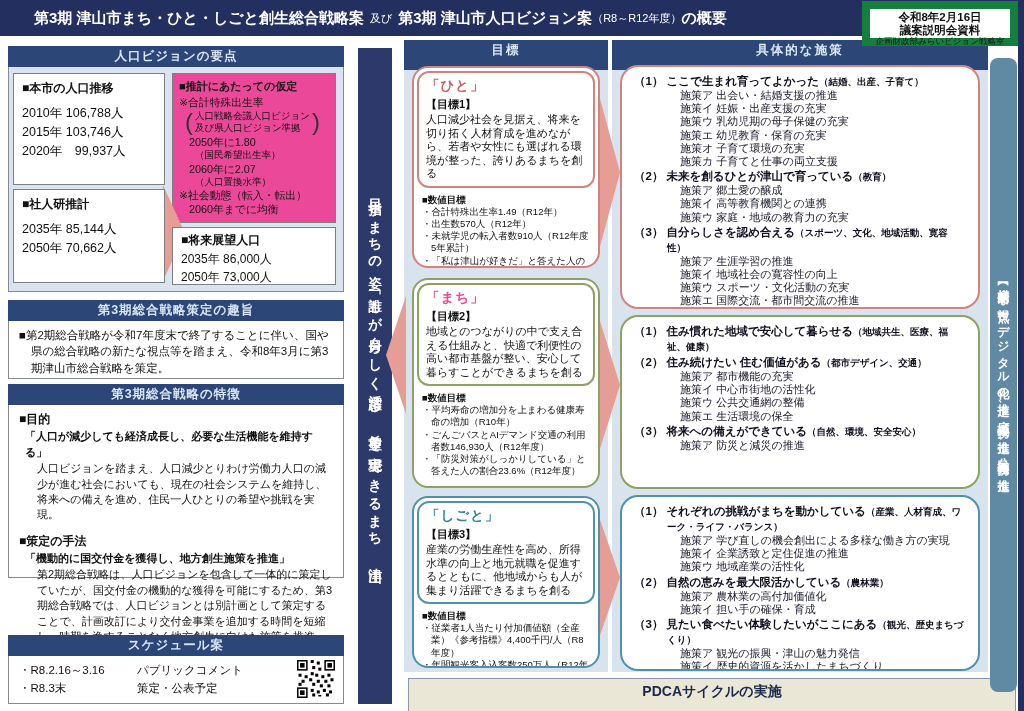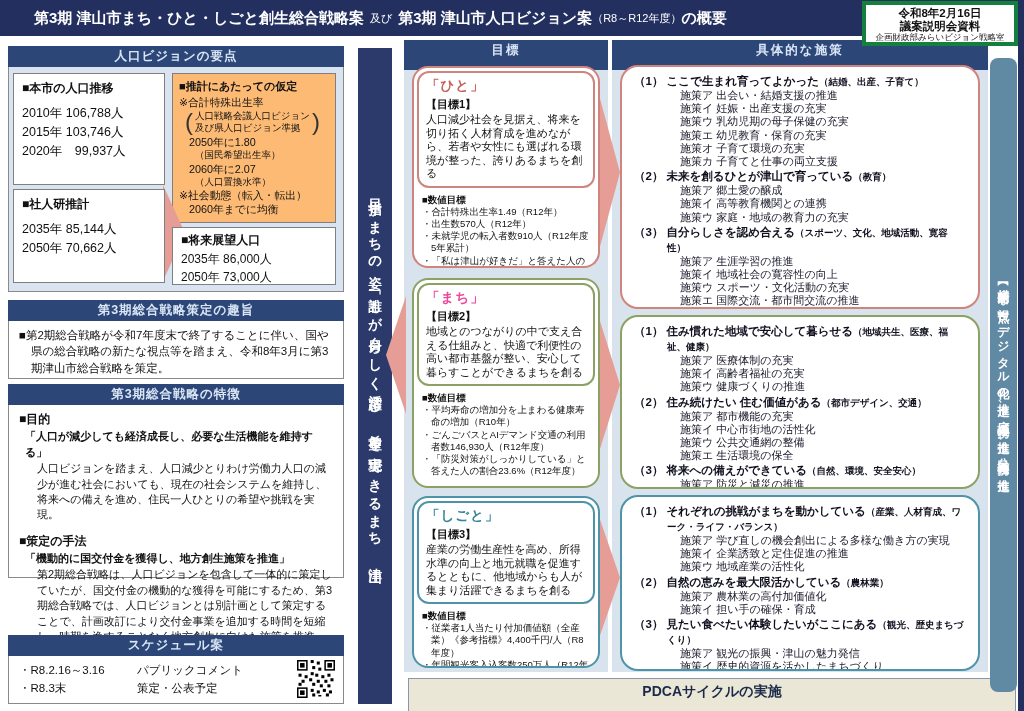--- a/index.html
+++ b/index.html
@@ -5,37 +5,37 @@
   html,body{margin:0;padding:0;background:#fff;}
   body{font-family:"Liberation Sans","DejaVu Sans",sans-serif;color:#1a1a1a;}
   #page{position:relative;width:1024px;height:711px;background:#ffffff;overflow:hidden;}
 
   
   .top-bar{position:absolute;left:0;top:0;width:1024px;height:36px;background:#232f5f;color:#fff;
     display:flex;align-items:center;padding-left:34px;box-sizing:border-box;white-space:nowrap;}
   .t-big{font-size:15px;font-weight:bold;}
   .t-small{font-size:11px;margin:0 6px;}
   .t-note{font-size:11px;}
-  .stamp{position:absolute;right:6px;top:1px;width:156px;height:45px;background:#fff;border:4px solid #15803d;
+  .stamp{position:absolute;right:6px;top:1px;width:156px;height:45px;background:#fff;border:8px solid #15803d;
     box-sizing:border-box;z-index:6;text-align:center;color:#111;line-height:1.15;padding-top:2px;}
   .stamp div:nth-child(1){font-size:11.5px;font-weight:bold;}
   .stamp div:nth-child(2){font-size:11.5px;font-weight:bold;}
   .stamp div:nth-child(3){font-size:8.5px;}
   .edge-right{position:absolute;left:1018px;top:0;width:6px;height:711px;background:#232f5f;}
 
   
   .panel{position:absolute;left:8px;width:336px;box-sizing:border-box;}
   .panel-header{height:21px;line-height:21px;background:#2d4678;color:#d9e6f5;font-weight:bold;
     font-size:12.5px;text-align:center;letter-spacing:1px;}
   .panel-body{position:relative;border:1px solid #8a8a8a;border-top:none;background:#fff;box-sizing:border-box;}
 
   
   .pop-body{background:#d9e4f0;height:225px;}
   .wbox{position:absolute;background:#fff;border:1px solid #7f7f7f;box-sizing:border-box;padding:6px 8px;z-index:2;}
-  .bluebox{position:absolute;background:#fdba74;border:1px solid #7f7f7f;box-sizing:border-box;padding:5px 6px;z-index:0;}
+  .bluebox{position:absolute;background:#ec4899;border:1px solid #7f7f7f;box-sizing:border-box;padding:5px 6px;z-index:0;}
   .bhead{font-size:12px;font-weight:bold;color:#111;}
   .rows{margin-top:7px;font-size:12.5px;line-height:1.5;color:#111;}
   .assump{font-size:10.8px;line-height:1.3;color:#111;}
   .assump .bhead{font-size:11px;}
   .assump-l1{margin-top:2px;}
   .bracket-row{display:flex;align-items:center;margin:1px 0 1px 6px;}
   .bracket-paren{font-size:24px;font-weight:200;line-height:1;color:#333;}
   .bracket-lines{font-size:9.5px;line-height:1.25;margin:0 2px;}
   .assump-lines div:nth-child(1){padding-left:10px;}
   .assump-lines div:nth-child(2){padding-left:16px;font-size:9.5px;}
@@ -343,25 +343,20 @@
             <div class="mline">施策ウ スポーツ・文化活動の充実</div>
             <div class="mline">施策エ 国際交流・都市間交流の推進</div>
             <div class="mline">施策オ 地域活動の参加促進</div>
           </div>
       </div>
     </div>
 
     <div class="meas-box b-green" style="top:275px;height:174px;">
       <div class="mblock">
         <div class="mtitle"><span>（1） 住み慣れた地域で安心して暮らせる</span><span class="mtitle-note">（地域共生、医療、福祉、健康）</span></div>
-        <div>
-            <div class="mline">施策ア 医療体制の充実</div>
-            <div class="mline">施策イ 高齢者福祉の充実</div>
-            <div class="mline">施策ウ 健康づくりの推進</div>
-          </div>
       </div>
       <div class="mblock">
         <div class="mtitle"><span>（2） 住み続けたい 住む価値がある</span><span class="mtitle-note">（都市デザイン、交通）</span></div>
         <div>
             <div class="mline">施策ア 都市機能の充実</div>
             <div class="mline">施策イ 中心市街地の活性化</div>
             <div class="mline">施策ウ 公共交通網の整備</div>
             <div class="mline">施策エ 生活環境の保全</div>
           </div>
       </div>

